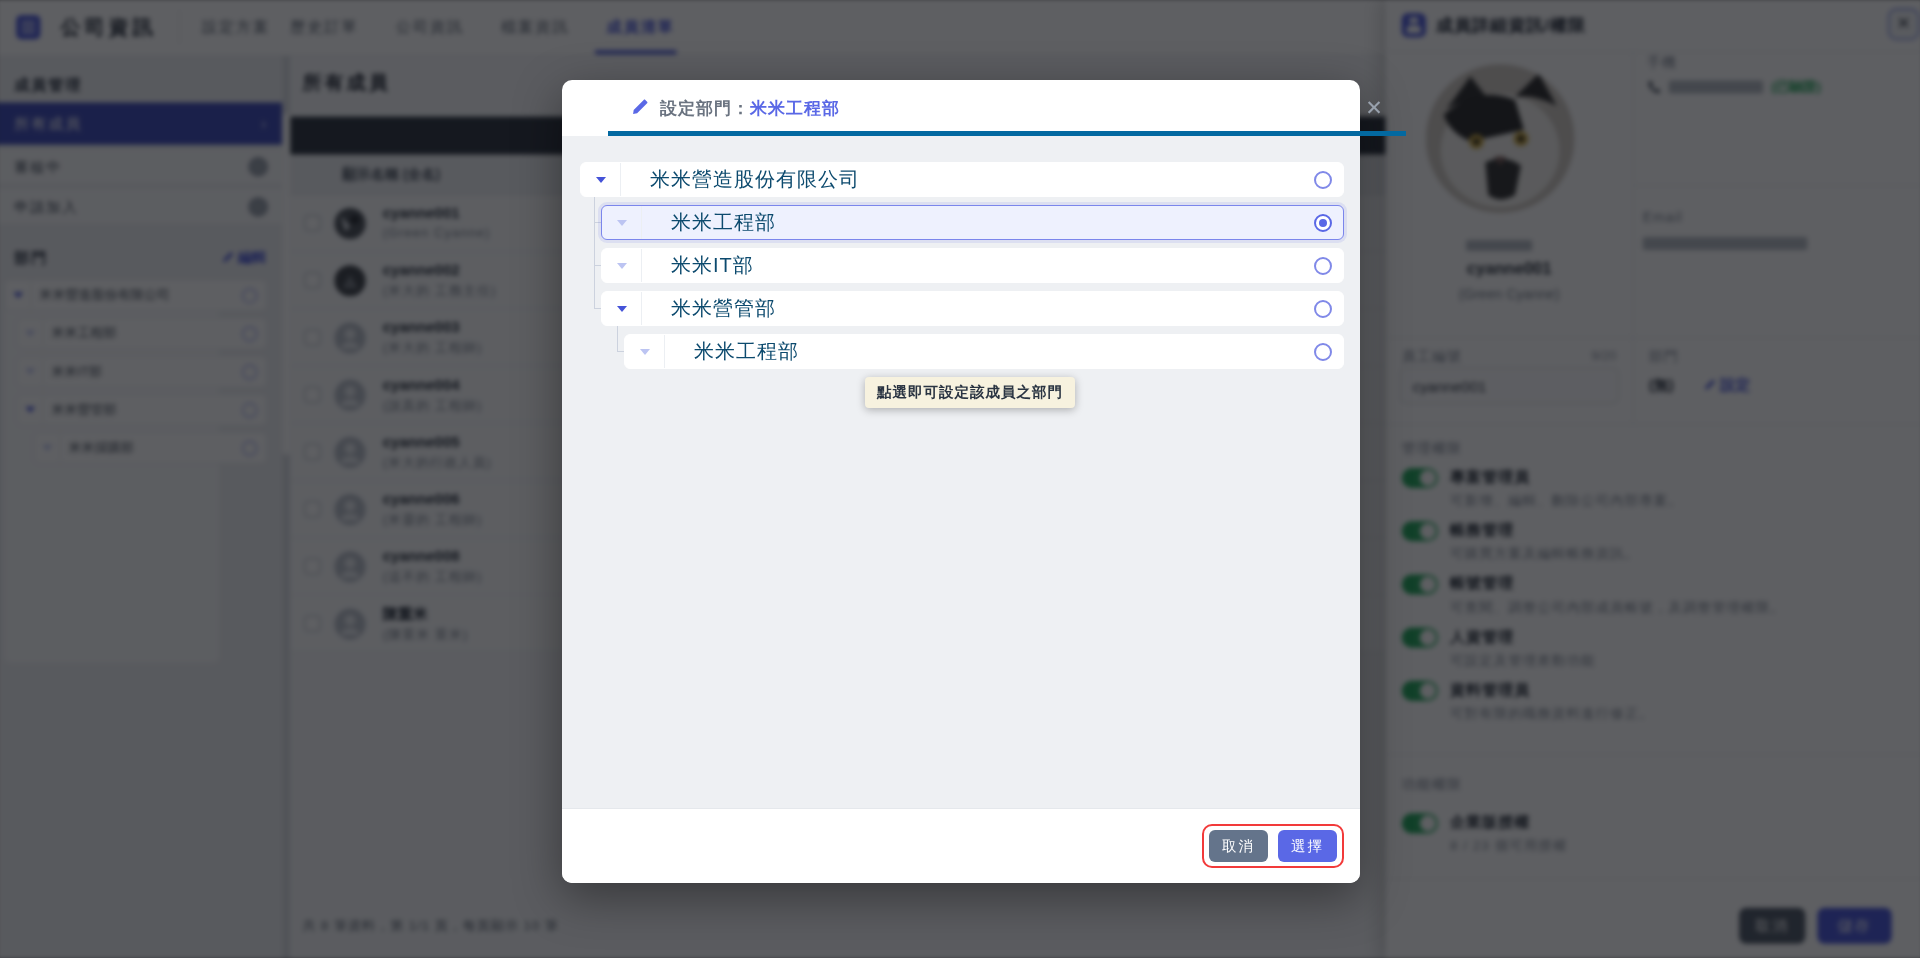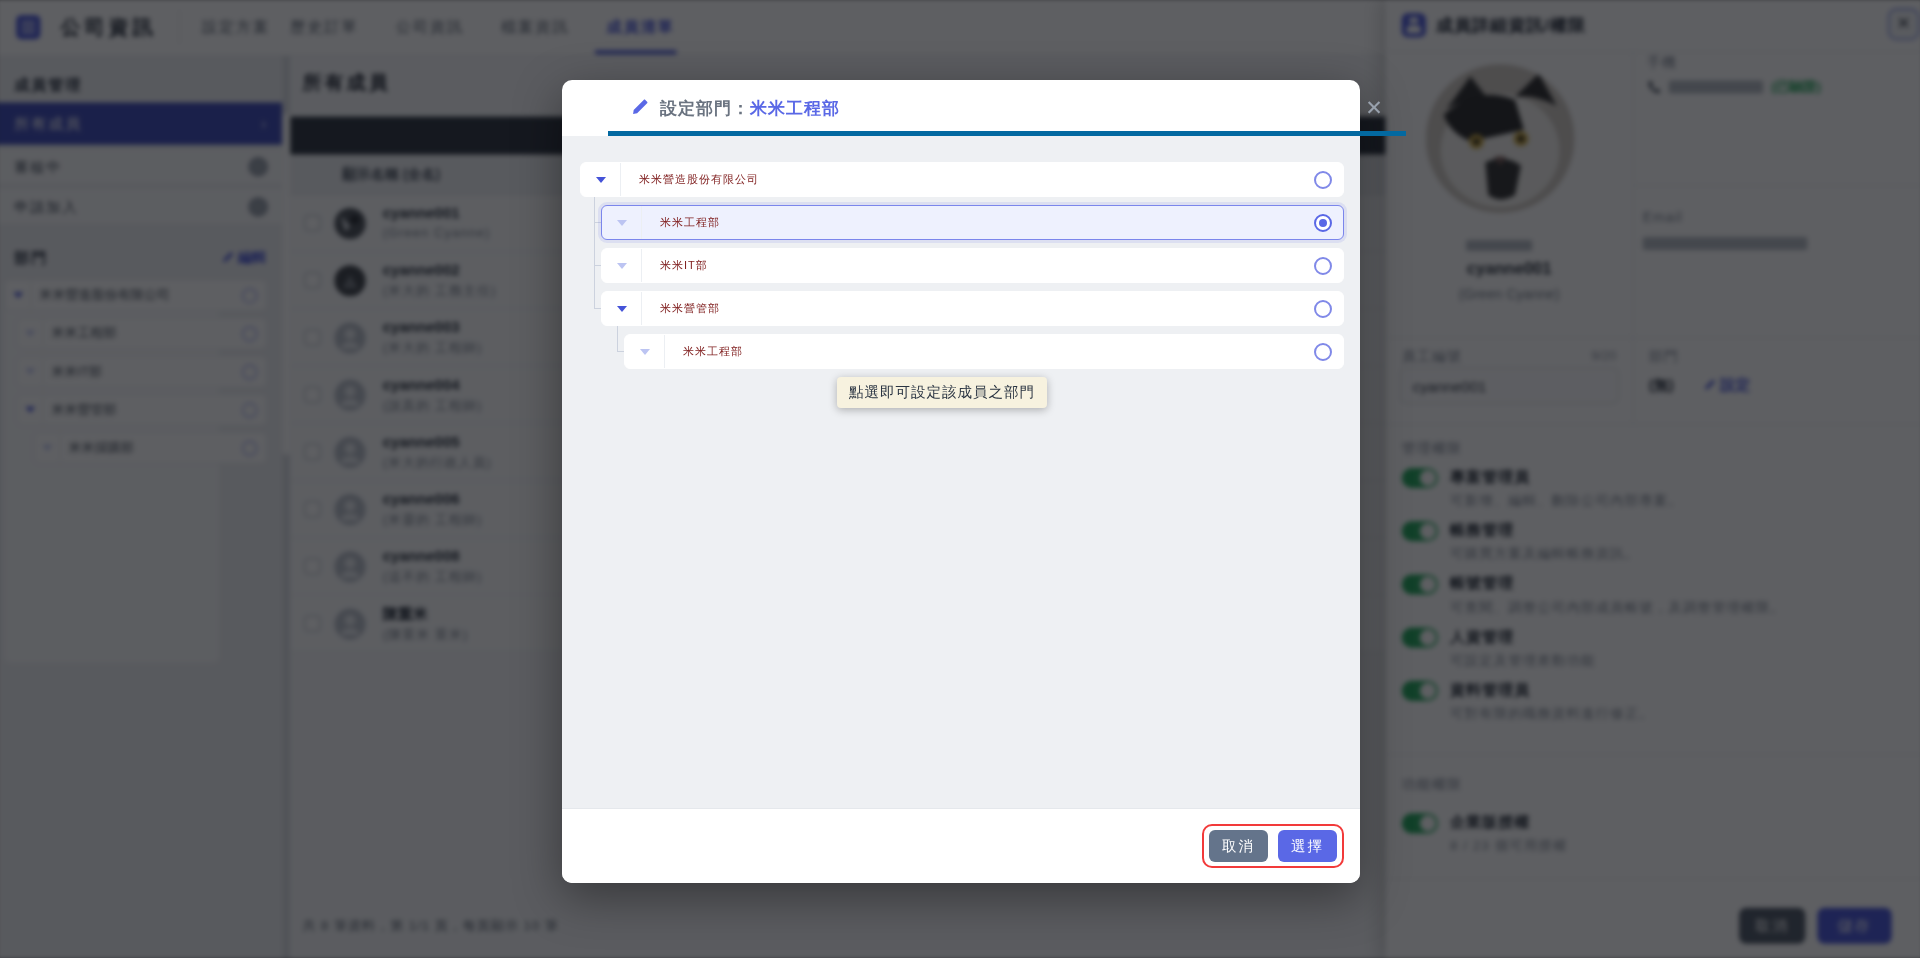--- a/index.html
+++ b/index.html
@@ -100,27 +100,27 @@
   .modal { position:absolute; left:562px; top:80px; width:798px; height:803px; background:#fff; border-radius:10px;
            box-shadow:0 14px 48px rgba(0,0,0,.4); }
   .m-head { position:absolute; left:0; top:0; width:100%; height:56px; border-bottom:5px solid #0369a1;margin-left:46px; }
   .m-title { position:absolute; left:52px; top:17px; font-size:17px; font-weight:bold; color:#6a7380; letter-spacing:1px;}
   .m-title b { color:#5a68e6; }
   .m-close { position:absolute; right:18px; top:14px; width:28px; height:28px; color:#98a1ad; font-size:21px; line-height:28px; text-align:center; }
   .m-body { position:absolute; left:0; top:56px; width:100%; height:672px; background:#eef0f3; }
   .m-row { position:absolute; right:16px; height:35px; background:#fff; border:1px solid #fff; border-radius:6px; display:flex; align-items:center; }
   .m-row.sel { background:#eef1fe; border-color:#7b86ec; box-shadow:0 0 0 3px rgba(90,104,230,.12); }
   .m-exp { width:40px; align-self:stretch; display:flex; align-items:center; justify-content:center; border-right:1px solid #eceff3; }
-  .m-label { margin-left:18px; font-size:11px; color:#7f1d1d; letter-spacing:1px;}
+  .m-label { margin-left:29px; font-size:20px; color:#0c4a6e; letter-spacing:1px;}
   .m-radio { position:absolute; right:11px; width:18px; height:18px; border:2px solid #8089e8; border-radius:50%; background:#fff; }
   .m-radio.on { border-color:#5a68e6; }
   .m-radio.on::after { content:""; position:absolute; left:3px; top:3px; width:8px; height:8px; border-radius:50%; background:#5a68e6; }
   .conn { position:absolute; background:#ccd2de; }
-  .tooltip { position:absolute; background:#f7f2df; color:#2a3442; font-size:14.5px; font-weight:400;
-             padding:6px 12px; border-radius:4px; box-shadow:0 2px 8px rgba(0,0,0,.28); white-space:nowrap; letter-spacing:1px;}
+  .tooltip { position:absolute; background:#f7f2df; color:#2a3442; font-size:14.5px; font-weight:700;
+             padding:6px 12px; border-radius:4px; box-shadow:0 2px 8px rgba(0,0,0,.28); white-space:nowrap; letter-spacing:1px;margin-left:28px;}
   .m-foot { position:absolute; left:0; top:728px; width:100%; height:75px; background:#fff; border-top:1px solid #e5e8ec;
             border-radius:0 0 10px 10px; display:flex; align-items:center; justify-content:flex-end; padding-right:16px; }
   .m-foot .tooltip { position:static; margin-right:12px; }
   .btn-ring { border:2px solid #f23a3a; border-radius:10px; padding:4px 5px; display:flex; gap:10px; }
   .m-btn { height:32px; padding:0 13px; border-radius:6px; color:#fff; font-size:14.5px; line-height:32px; letter-spacing:2px;}
   .m-cancel { background:#64748b; }
   .m-confirm { background:#5a68e6; }
 </style>
 </head>
 <body>

